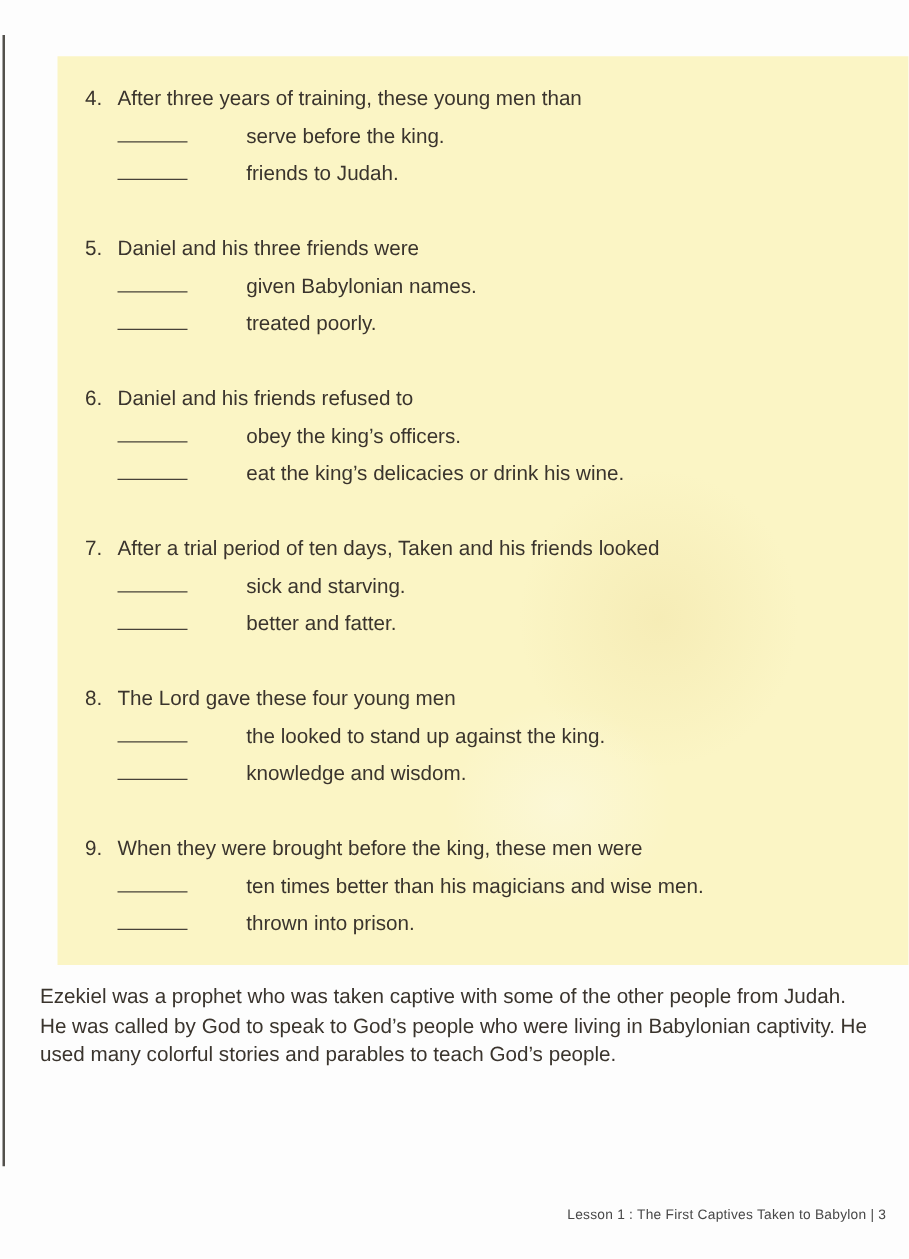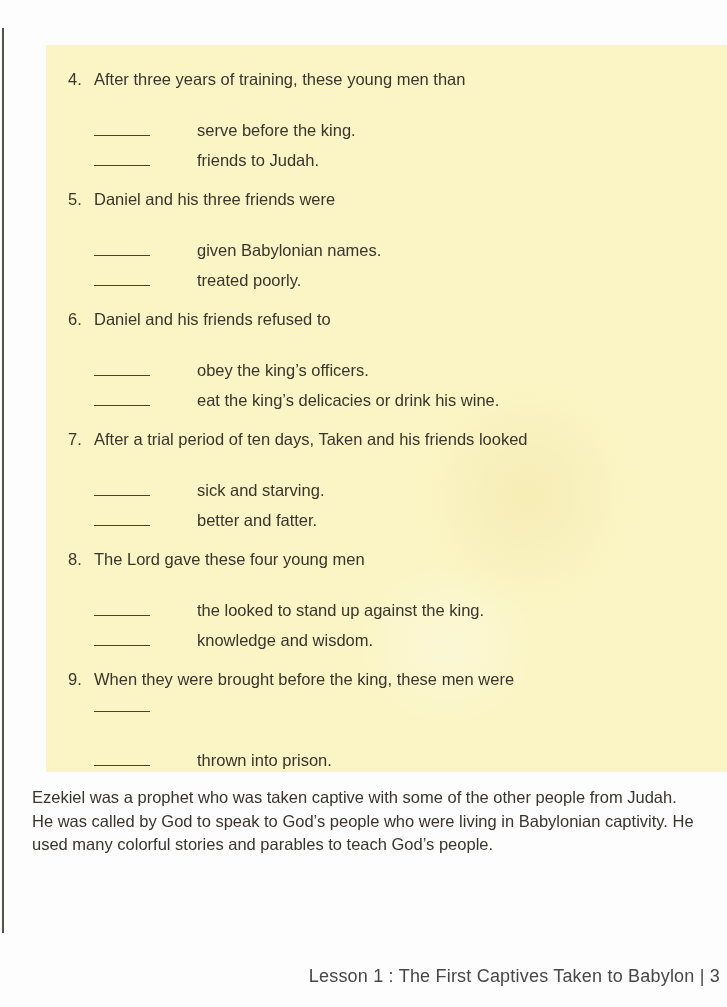--- a/index.html
+++ b/index.html
@@ -74,36 +74,35 @@
   .blank {
     display: inline-block;
     margin-left: 26px;
     width: 56px;
     height: 13px;
     border-bottom: 1.6px solid #474138;
     flex: 0 0 56px;
   }
   .opt-text {
     margin-left: 47px;
-    margin-top: 21px;
   }
   .closing-paragraph {
     position: absolute;
     left: 32px;
     top: 786px;
     width: 664px;
     font-size: 16.5px;
     line-height: 23.5px;
     margin: 0;
   }
   .page-footer {
     position: absolute;
-    right: 7px;
+    right: 18px;
     top: 966px;
-    font-size: 18px;
+    font-size: 11px;
     color: #474747;
     letter-spacing: 0.2px;
   }
 </style>
 </head>
 <body>
 
 <div class="page">
   <div class="binding-line"></div>
 
@@ -186,20 +185,21 @@
     </div>
   </div>
 
   <div class="question">
     <div class="q-row">
       <span class="q-num">9.</span>
       <span class="q-text">When they were brought before the king, these men were</span>
     </div>
     <div class="opt-row">
       <span class="blank"></span>
+      <span class="opt-text">ten times better than his magicians and wise men.</span>
     </div>
     <div class="opt-row">
       <span class="blank"></span>
       <span class="opt-text">thrown into prison.</span>
     </div>
   </div>
 </div>
 
   <p class="closing-paragraph">Ezekiel was a prophet who was taken captive with some of the other people from Judah. He was called by God to speak to God’s people who were living in Babylonian captivity. He used many colorful stories and parables to teach God’s people.</p>
 

